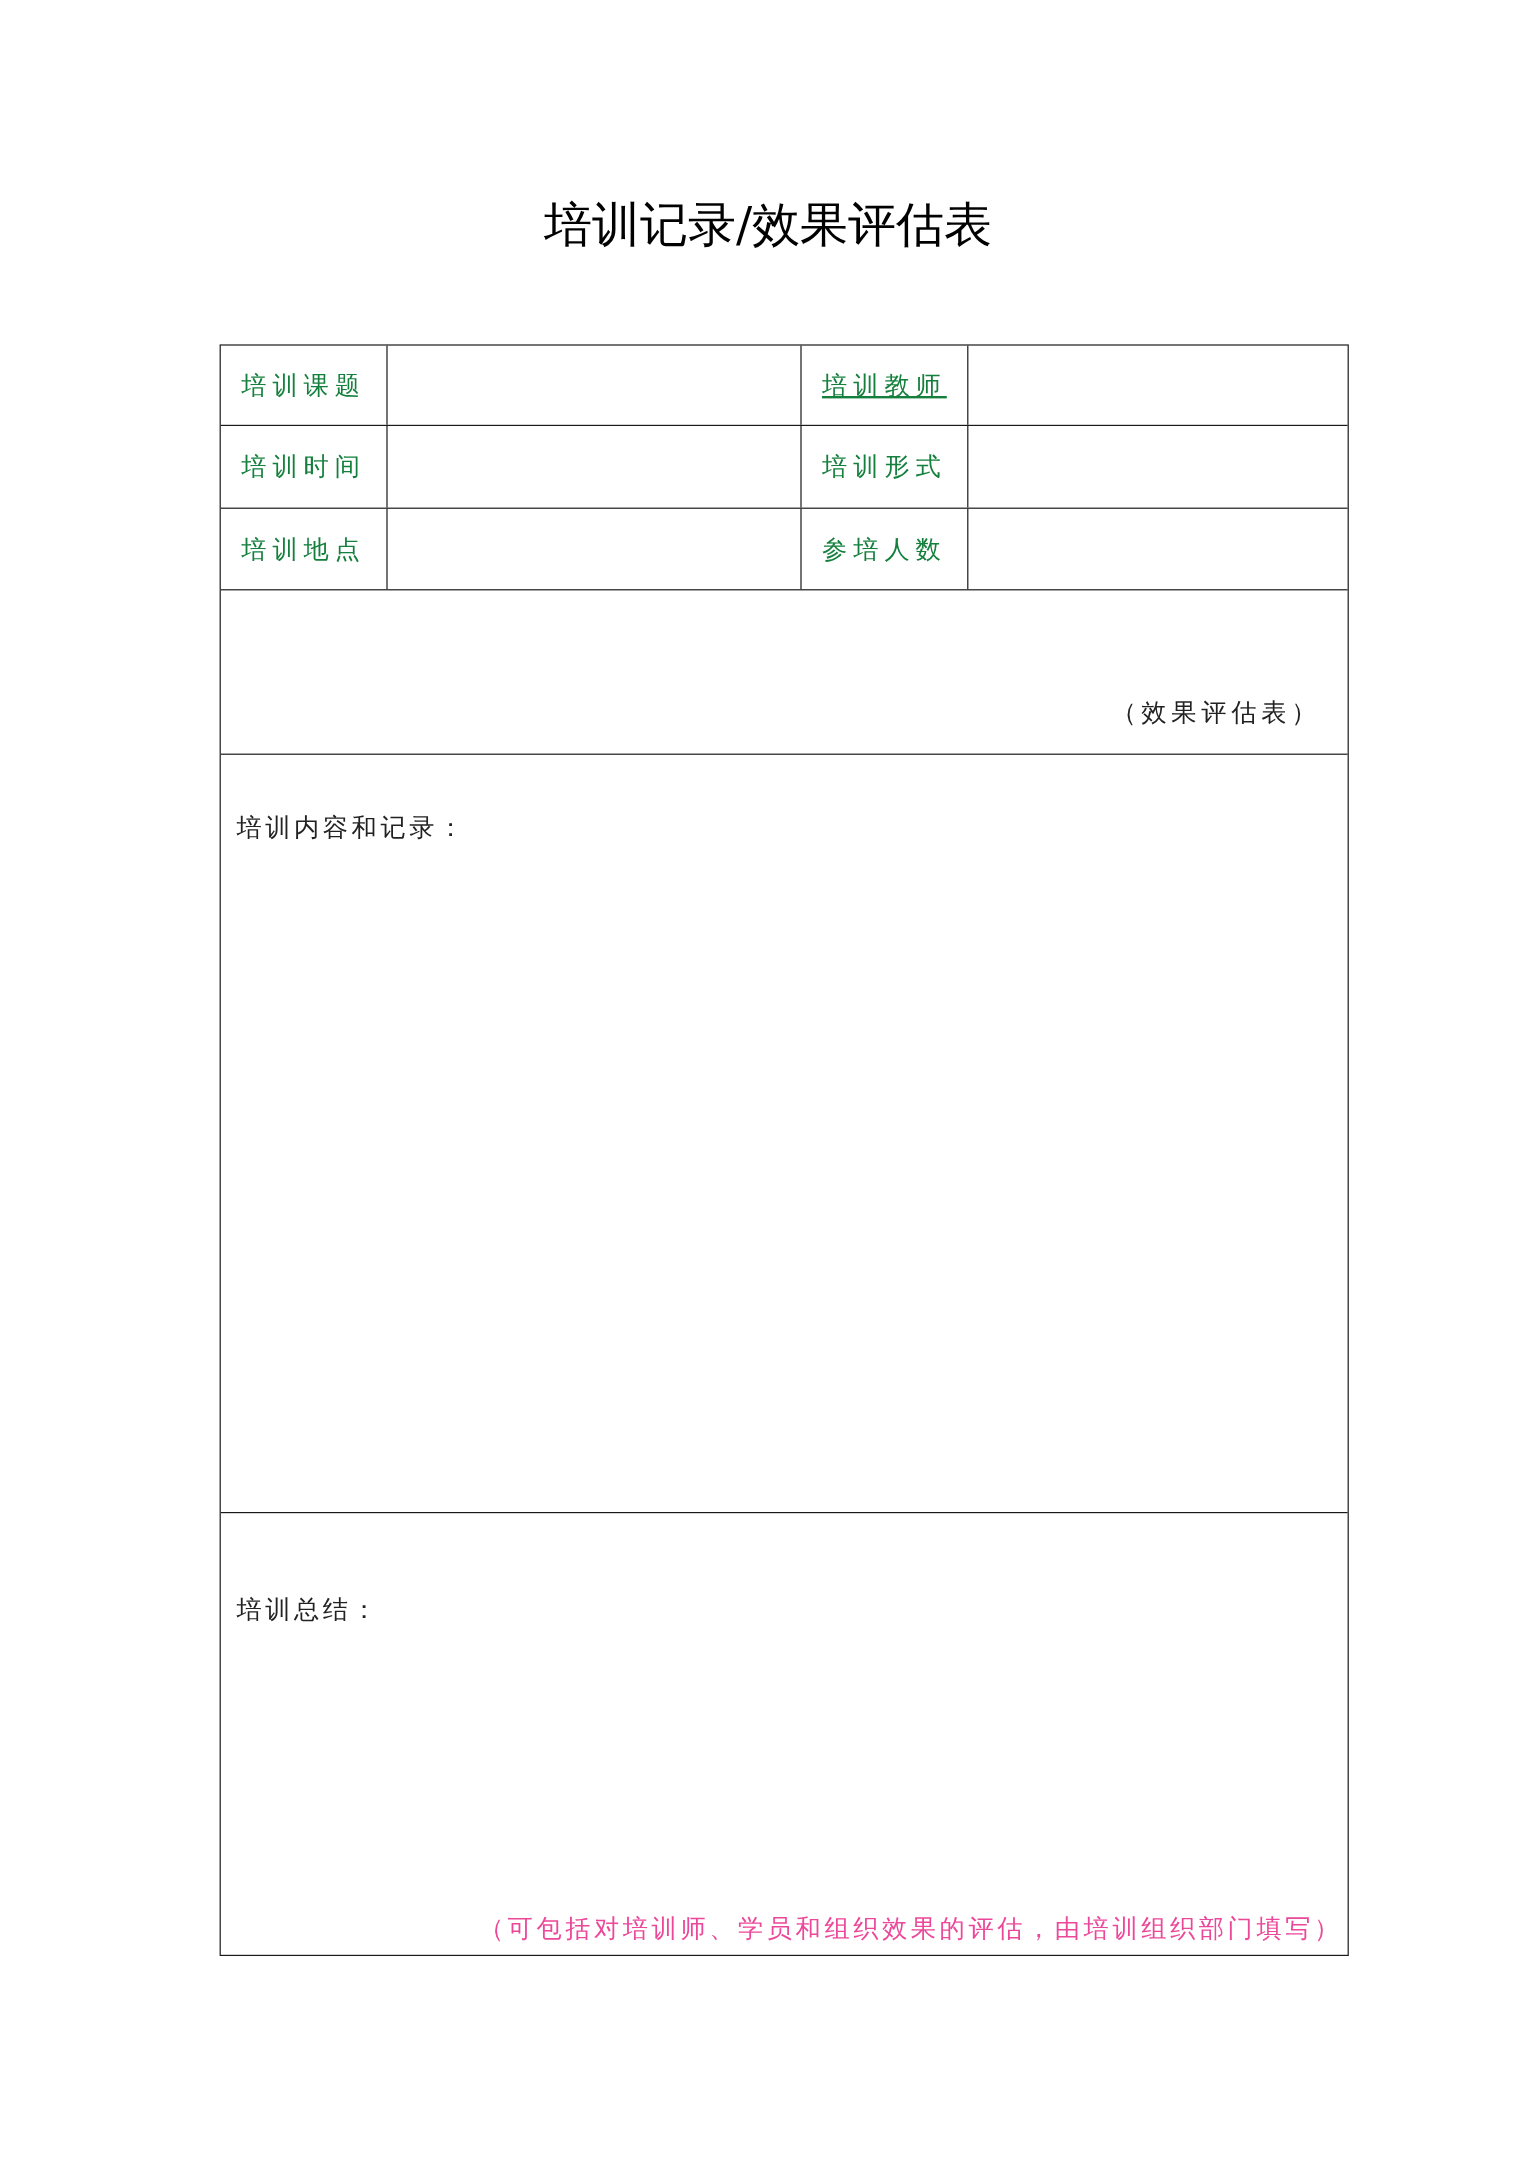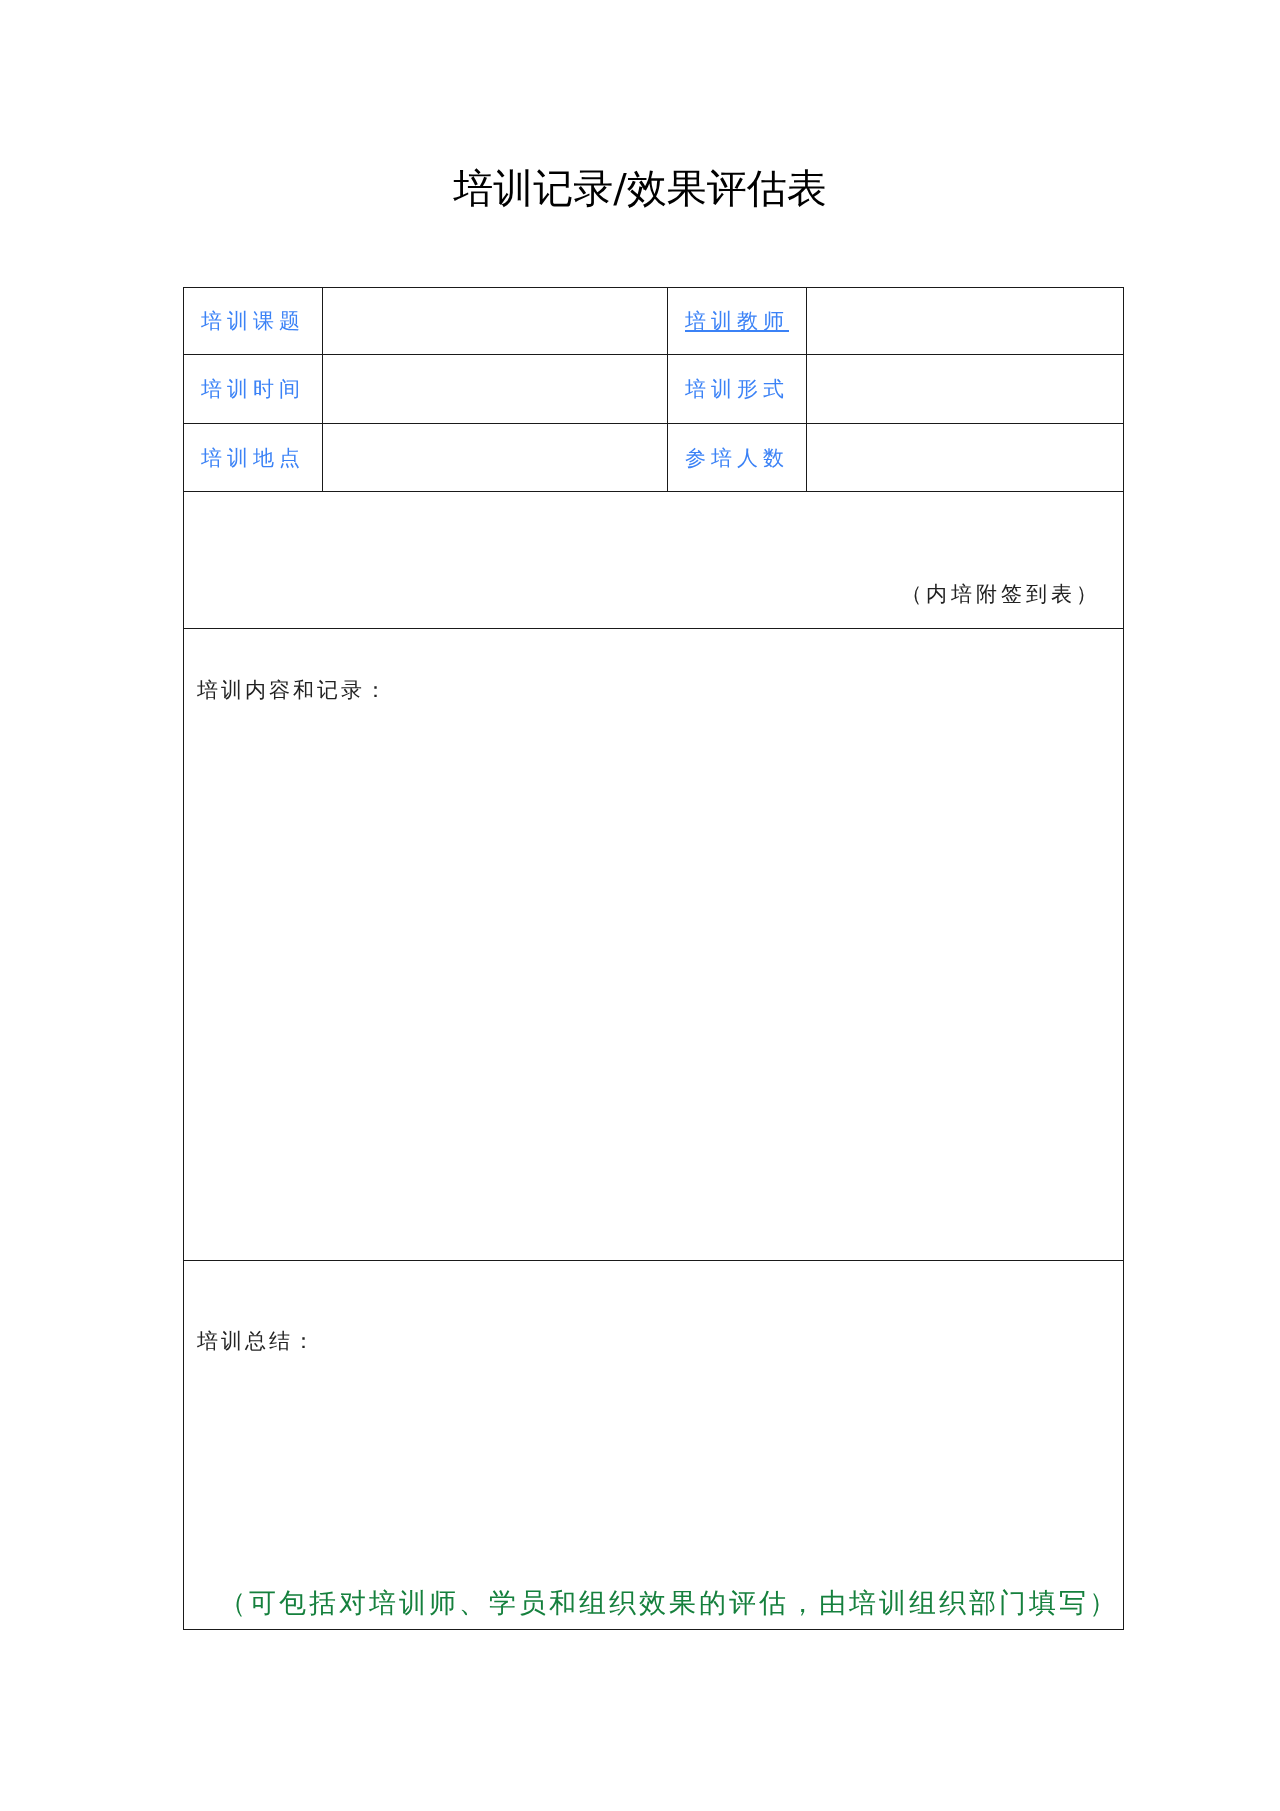--- a/index.html
+++ b/index.html
@@ -4,28 +4,28 @@
 <style>
   html, body { margin: 0; padding: 0; background: #ffffff; }
   body { width: 1280px; height: 1811px; position: relative; overflow: hidden;
          font-family: "DejaVu Serif", "Liberation Serif", serif; color: #111; }
   .title { position: absolute; left: 0; width: 1280px; top: 166px; text-align: center;
            font-size: 40px; line-height: 44px; color: #000; letter-spacing: 0; }
   .form { position: absolute; left: 183px; top: 287px; width: 941px; height: 1343px;
           border: 1.5px solid #1a1a1a; box-sizing: border-box; }
   .row { position: absolute; left: 0; right: 0; border-bottom: 1.5px solid #1a1a1a; box-sizing: border-box; }
   .cell { position: absolute; top: 0; bottom: 0; box-sizing: border-box; display: flex; align-items: center; }
-  .label { justify-content: center; font-size: 21px; letter-spacing: 5px; color: #3b82f6; }
+  .label { justify-content: center; font-size: 21px; letter-spacing: 5px; color: #15803d; }
   .vline { border-right: 1.5px solid #1a1a1a; }
   .value { }
   .note-right { position: absolute; right: 22px; top: 0; bottom: 0; display: flex; align-items: center;
                 font-size: 21px; letter-spacing: 4px; color: #222; }
   .block { position: absolute; left: 0; right: 0; box-sizing: border-box; }
   .block-title { position: absolute; left: 13px; font-size: 21px; letter-spacing: 3px; color: #222; }
-  .block-note { position: absolute; right: 4px; bottom: 8px; font-size: 27px; letter-spacing: 3px; color: #15803d; text-align: center; }
+  .block-note { position: absolute; right: 4px; bottom: 8px; font-size: 21px; letter-spacing: 3px; color: #ec4899; text-align: center; }
 </style>
 </head>
 <body>
 
 <div class="title">培训记录/效果评估表</div>
 
 <div class="form">
 
   <div class="row" style="top:0; height:67px;">
     <div class="cell label vline" style="left:0; width:139px;">培训课题</div>
@@ -45,21 +45,21 @@
     <div class="cell label vline" style="left:0; width:139px;">培训地点</div>
     <div class="cell value vline" style="left:139px; width:345px;"></div>
     <div class="cell label vline" style="left:484px; width:139px;">参培人数</div>
     <div class="cell value" style="left:623px; right:0;"></div>
   </div>
 
 
   <div class="row" style="top:272px; height:69px;">
     <div class="cell value" style="left:139px; right:0;">
       <span></span>
-      <span class="note-right">（内培附签到表）</span>
+      <span class="note-right">（效果评估表）</span>
     </div>
   </div>
 
   <div class="block" style="top:341px; height:632px; border-bottom:1.5px solid #1a1a1a;">
     <div class="block-title" style="top:47px;">培训内容和记录：</div>
     <div></div>
   </div>
 
   <div class="block" style="top:1002px; bottom:0;">
     <div class="block-title" style="top:37px;">培训总结：</div>

